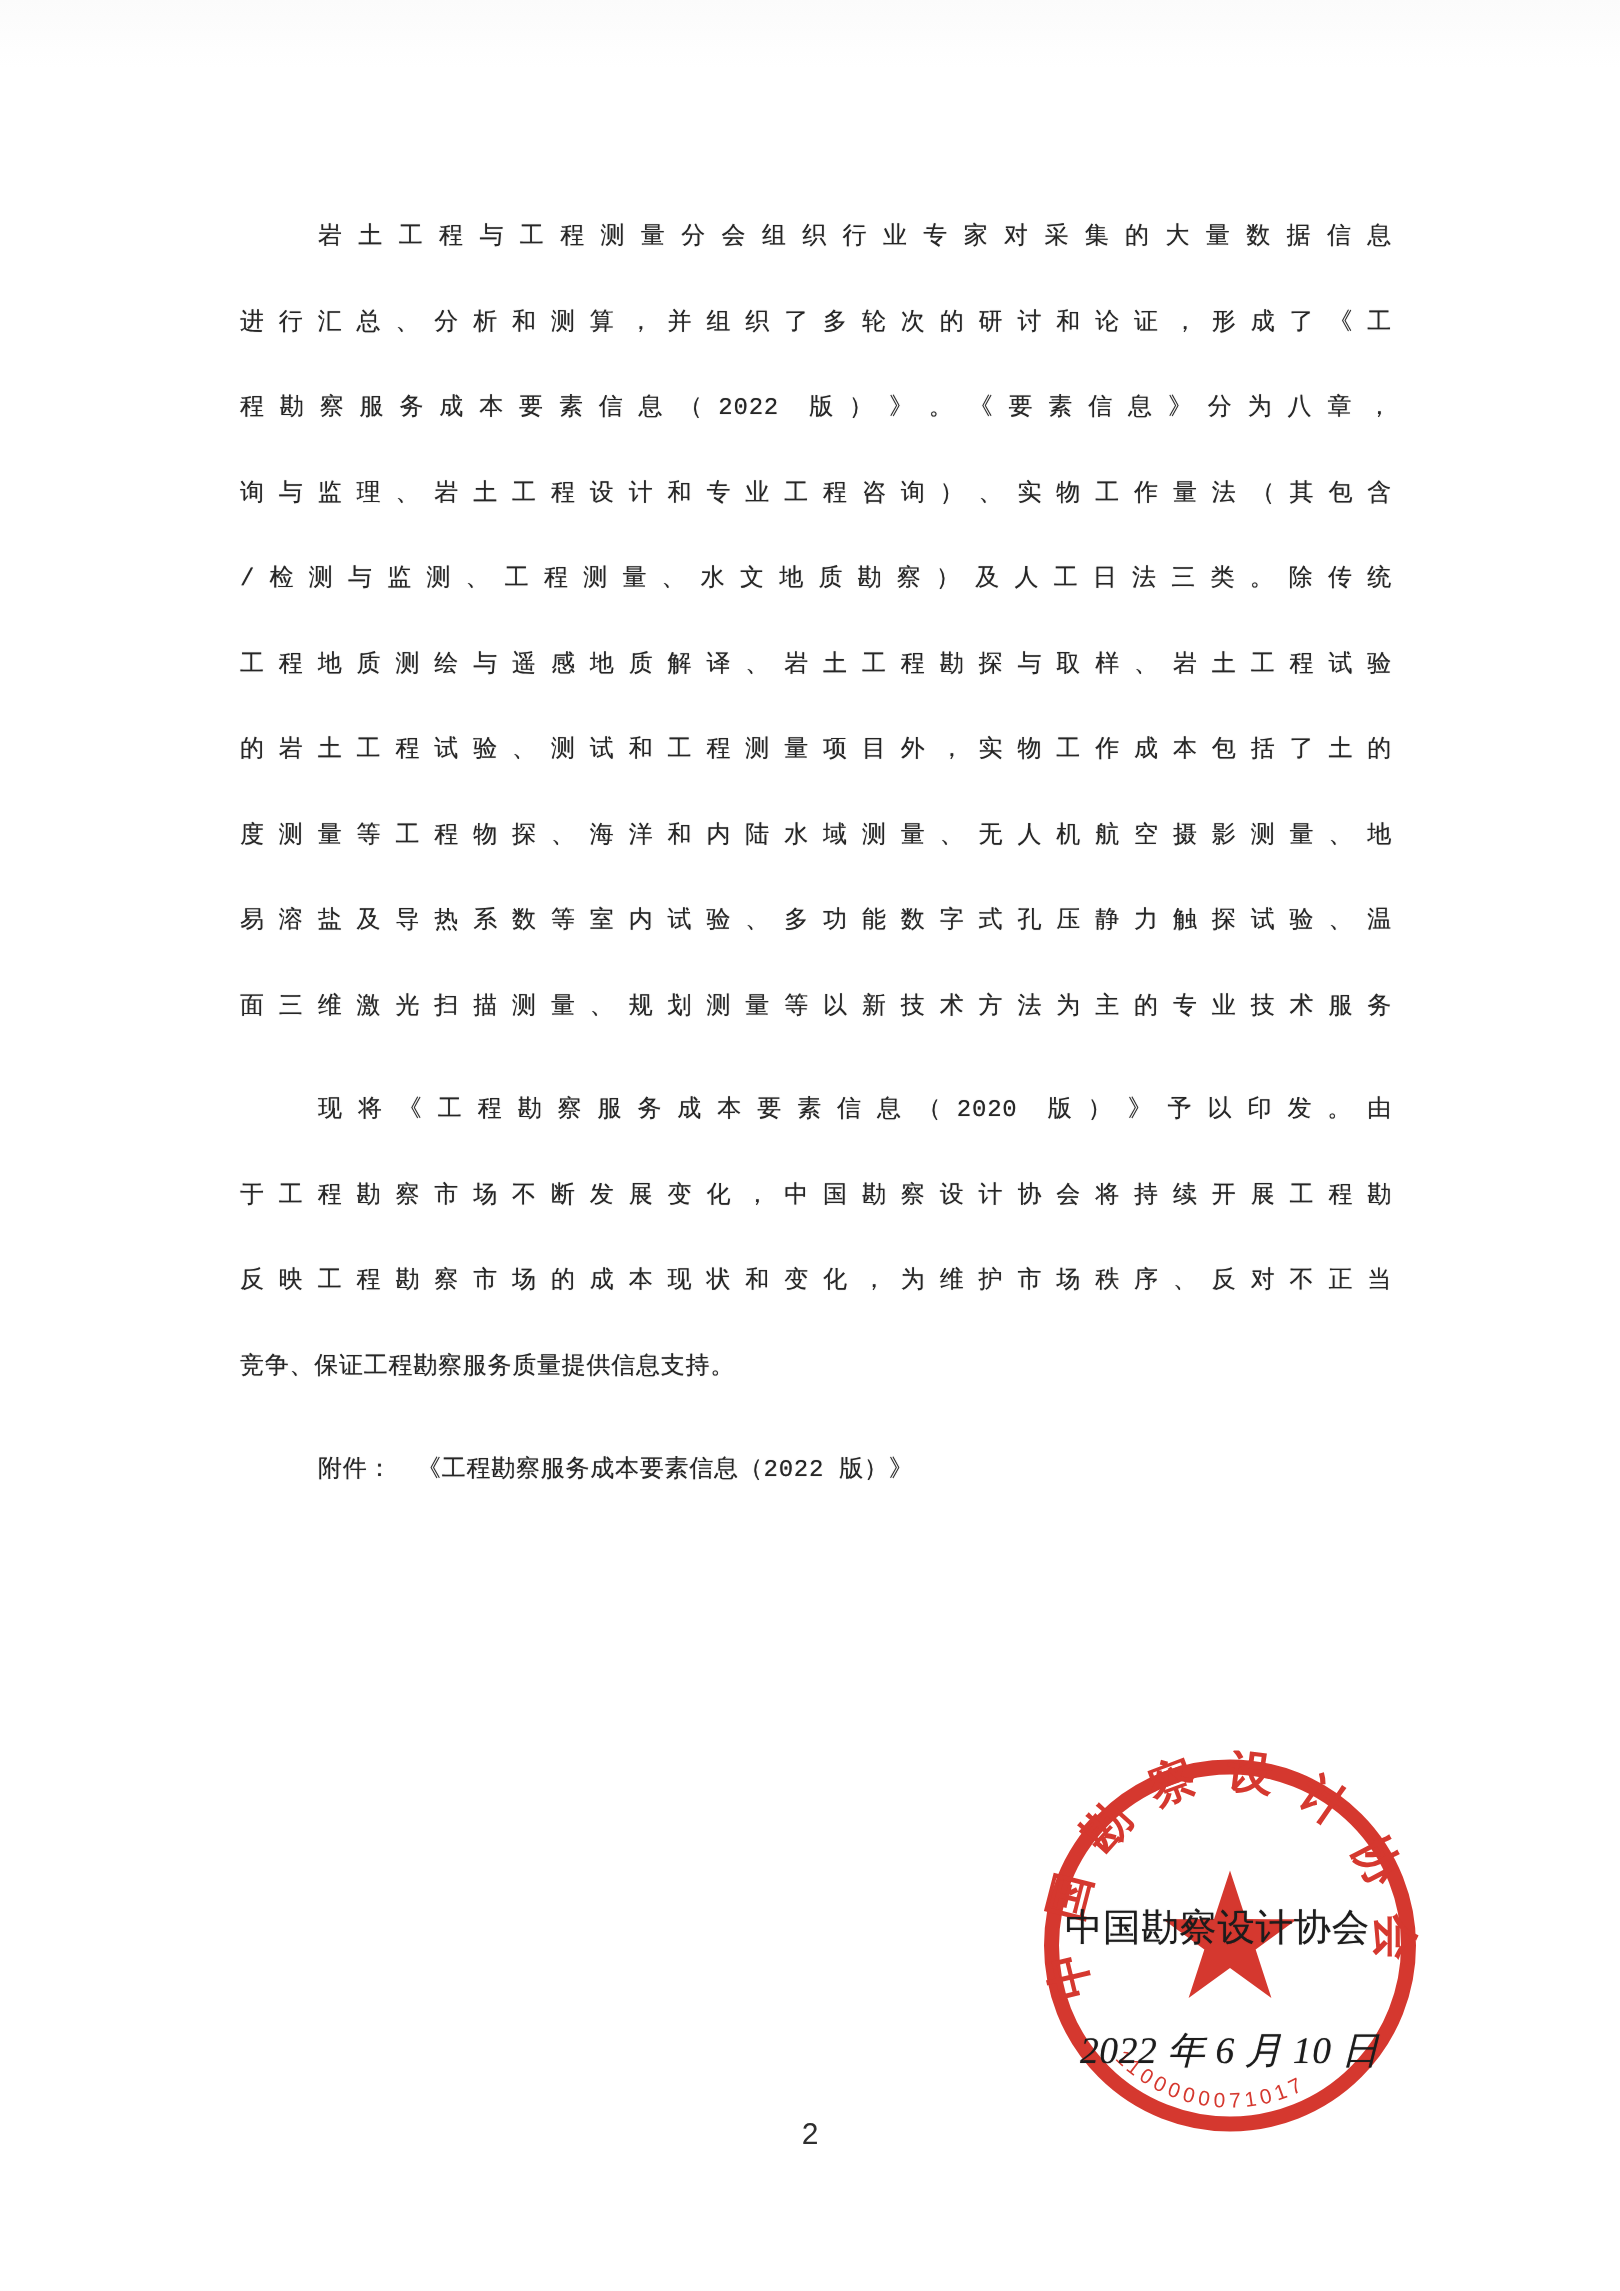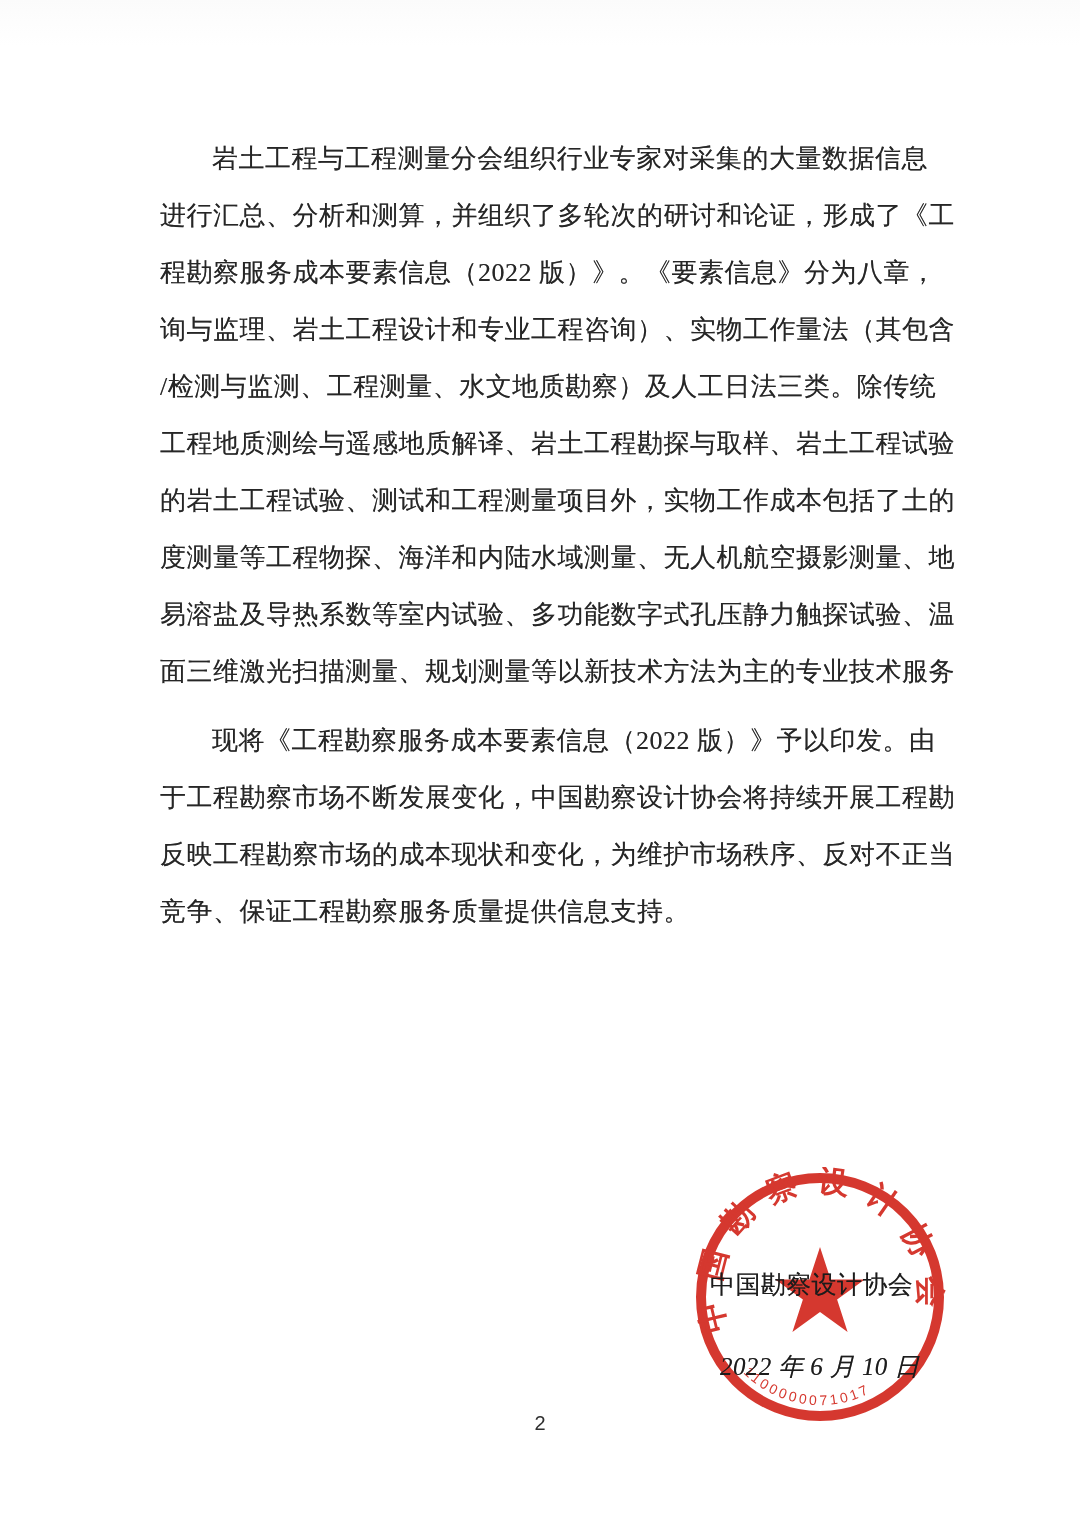--- a/index.html
+++ b/index.html
@@ -18,26 +18,27 @@
   .doc-body {
     position: absolute;
     left: 160px; top: 130px;
     width: 768px;
   }
   .para { margin: 0; padding: 0; }
   .para + .para { margin-top: 12px; }
   .line {
     height: 57px;
     line-height: 57px;
-    font-size: 26px;
+    font-size: 16px;
     letter-spacing: 0.5px;
     text-align: justify;
     text-align-last: justify;
     white-space: nowrap;
     text-shadow: 0 0 0.6px rgba(40,40,40,0.55);
+    font-family: Liberation Mono, monospace;
   }
   .line.first.indented { text-indent: 52px; }
   .line.last { text-align-last: left; }
   .signoff {
     position: absolute;
     z-index: 3;
     font-size: 25px;
     letter-spacing: 0.4px;
     color: #1c1c1c;
     white-space: nowrap;
@@ -78,24 +79,27 @@
         <div class="line indented">程勘察服务成本要素信息（2022 版）》。《要素信息》分为八章，</div>
         <div class="line indented">询与监理、岩土工程设计和专业工程咨询）、实物工作量法（其包含</div>
         <div class="line indented">/检测与监测、工程测量、水文地质勘察）及人工日法三类。除传统</div>
         <div class="line indented">工程地质测绘与遥感地质解译、岩土工程勘探与取样、岩土工程试验</div>
         <div class="line indented">的岩土工程试验、测试和工程测量项目外，实物工作成本包括了土的</div>
         <div class="line indented">度测量等工程物探、海洋和内陆水域测量、无人机航空摄影测量、地</div>
         <div class="line indented">易溶盐及导热系数等室内试验、多功能数字式孔压静力触探试验、温</div>
         <div class="line indented">面三维激光扫描测量、规划测量等以新技术方法为主的专业技术服务</div>
       </div>
       <div class="para">
-        <div class="line first indented">现将《工程勘察服务成本要素信息（2022 版）》予以印发。由</div>
+        <div class="line first indented">现将《工程勘察服务成本要素信息（2020 版）》予以印发。由</div>
         <div class="line indented">于工程勘察市场不断发展变化，中国勘察设计协会将持续开展工程勘</div>
         <div class="line indented">反映工程勘察市场的成本现状和变化，为维护市场秩序、反对不正当</div>
         <div class="line last indented">竞争、保证工程勘察服务质量提供信息支持。</div>
+      </div>
+      <div class="para">
+        <div class="line first last indented">附件：　《工程勘察服务成本要素信息（2022 版）》</div>
       </div>
     </div>
 
   <div class="seal">
     <svg width="260" height="260" viewBox="0 0 260 260">
 
       <circle cx="130" cy="130" r="119" fill="none" stroke="#d2281e" stroke-width="10"></circle>
 
       <polygon fill="#d2281e" points="130,80 140.6,112.4 174.7,112.5 147.1,132.6 157.6,165 130,145 102.4,165 112.9,132.6 85.3,112.5 119.4,112.4"></polygon>
 

